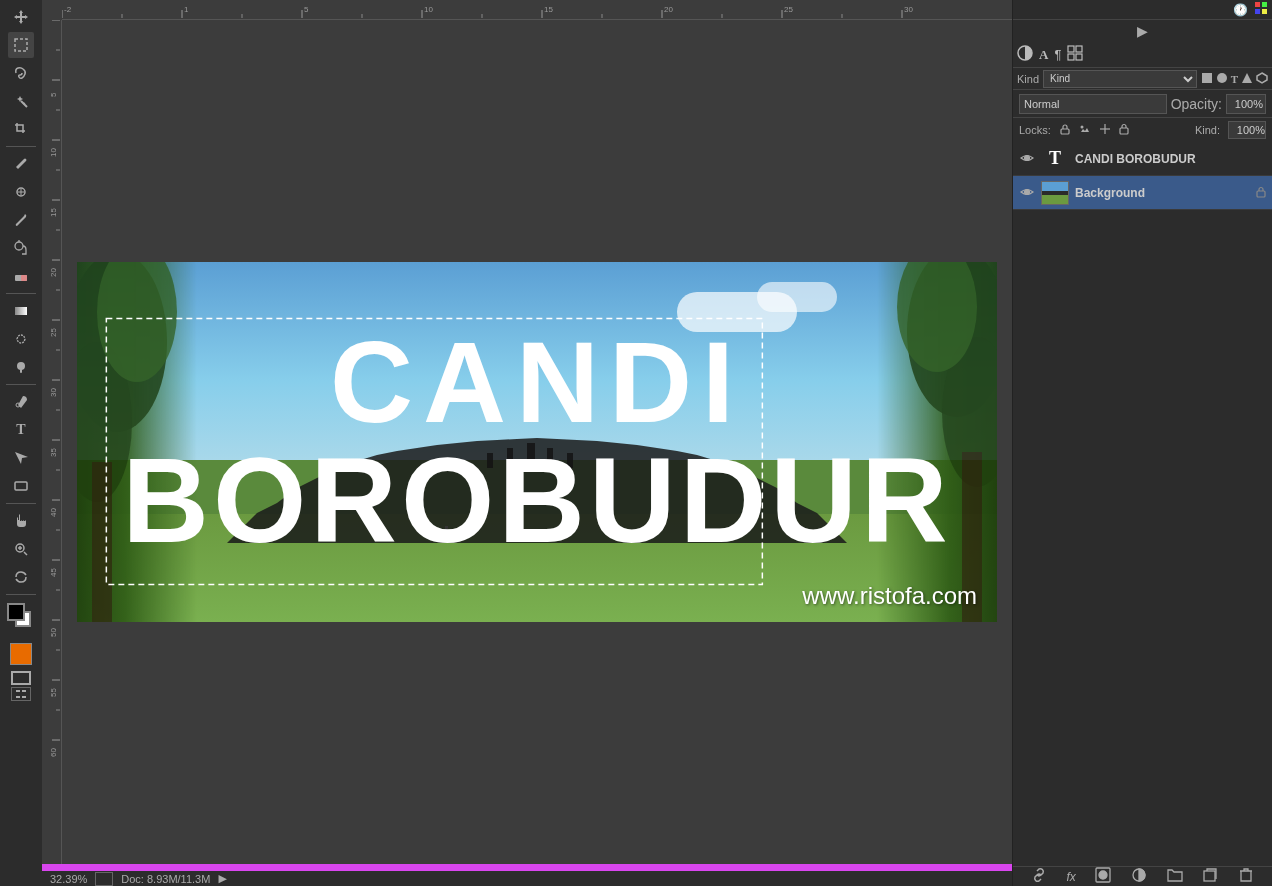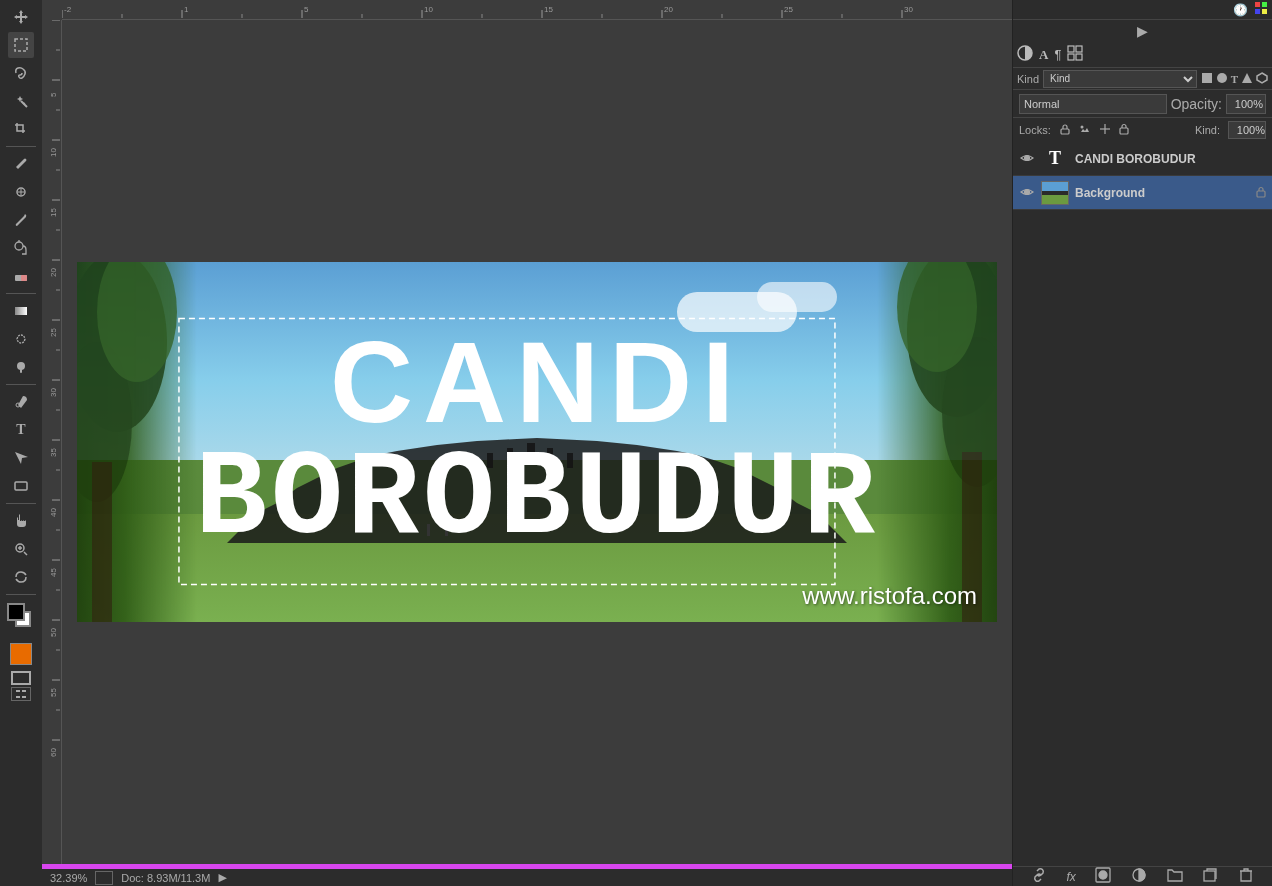--- a/index.html
+++ b/index.html
@@ -157,21 +157,21 @@
     
     .status-bar {
       position: absolute;
       bottom: 0; left: 0; right: 0;
       height: 22px;
       background: #2c2c2c;
       display: flex;
       align-items: center;
       padding: 0 8px;
       gap: 8px;
-      border-top: 5px solid #d946ef;
+      border-top: 7px solid #d946ef;
     }
     .status-text {
       color: #aaa;
       font-size: 11px;
     }
     .status-arrow {
       color: #aaa;
       font-size: 11px;
       cursor: pointer;
     }
@@ -638,21 +638,21 @@
             <div style="position:absolute; bottom:24%; left:38%; width:3px; height:12px; background:#333;"></div>
             <div style="position:absolute; bottom:24%; left:40%; width:3px; height:10px; background:#333;"></div>
 
             <div style="position:absolute; top:50%; left:50%; transform:translate(-50%,-50%); text-align:center; pointer-events:none;">
               <div style="position:relative; display:inline-block;">
                 
                 <svg style="position:absolute;top:-8px;left:-8px;right:-8px;bottom:-8px;" width="660" height="270" viewBox="0 0 660 270">
                   <rect x="2" y="2" width="656" height="266" fill="none" stroke="white" stroke-width="1.5" stroke-dasharray="6,4"></rect>
                 </svg>
                 <div style="color:white; font-family:Impact,'Arial Black',sans-serif; font-weight:900; font-size:115px; letter-spacing:10px; line-height:1; text-transform:uppercase; display:block; padding:0 10px;">CANDI</div>
-                <div style="color:white; font-family:Liberation Mono, monospace; font-weight:900; font-size:120px; letter-spacing:4px; line-height:1; text-transform:uppercase; display:block; padding:0 10px;">BOROBUDUR</div>
+                <div style="color:white; font-family:Liberation Sans, sans-serif; font-weight:900; font-size:120px; letter-spacing:4px; line-height:1; text-transform:uppercase; display:block; padding:0 10px;">BOROBUDUR</div>
               </div>
             </div>
 
             <div style="position:absolute; bottom:12px; right:20px; color:white; font-size:24px; font-family:Arial,sans-serif; text-shadow:1px 1px 3px rgba(0,0,0,0.5);">www.ristofa.com</div>
           </div>
         </div>
       </div>
 
       <div class="status-bar">
         <span class="status-text">32.39%</span>

